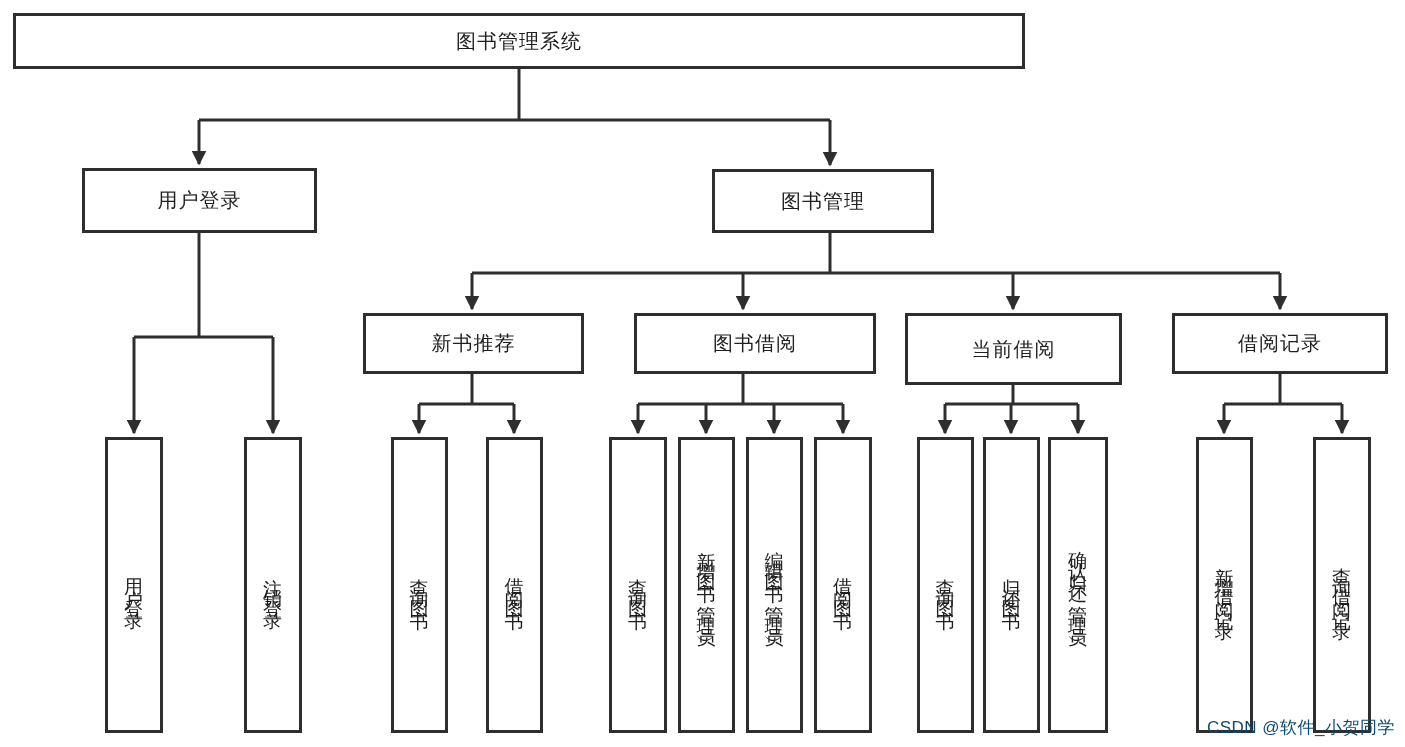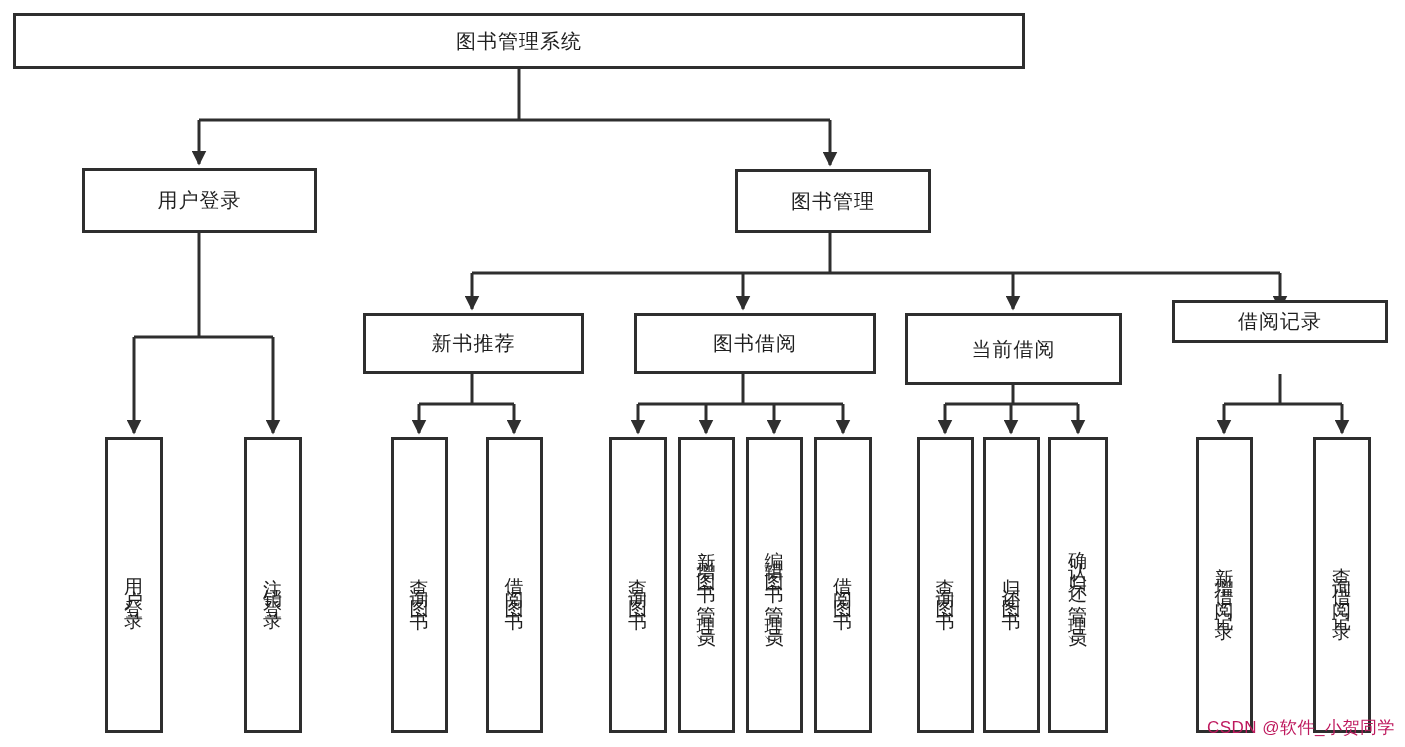--- a/index.html
+++ b/index.html
@@ -32,47 +32,47 @@
     writing-mode: vertical-rl;
     text-orientation: mixed;
     letter-spacing: 11px;
     line-height: 1.0;
     white-space: nowrap;
   }
   
   #n-root        { left: 13px;   top: 13px;  width: 1012px; height: 56px; }
   
   #n-userlogin   { left: 82px;   top: 168px; width: 235px;  height: 65px; }
-  #n-bookmgmt    { left: 735px;  top: 169px; width: 196px;  height: 64px; text-align: center; }
+  #n-bookmgmt    { left: 712px;  top: 169px; width: 222px;  height: 64px; text-align: center; }
   
   #n-newbooks    { left: 363px;  top: 313px; width: 221px;  height: 61px; }
   #n-bookborrow  { left: 634px;  top: 313px; width: 242px;  height: 61px; }
   #n-curborrow   { left: 905px;  top: 313px; width: 217px;  height: 72px; }
-  #n-borrowrec   { left: 1172px; top: 300px; width: 216px;  height: 43px; }
+  #n-borrowrec   { left: 1172px; top: 313px; width: 216px;  height: 61px; }
   
   .leaf          { top: 437px; width: 58px; height: 296px; }
   #n-leaf-login  { left: 105px; }
   #n-leaf-logout { left: 244px; }
   #n-nb1         { left: 391px; width: 57px; }
   #n-nb2         { left: 486px; width: 57px; }
   #n-bb1         { left: 609px; }
   #n-bb2         { left: 678px; width: 57px; }
   #n-bb3         { left: 746px; width: 57px; }
   #n-bb4         { left: 814px; }
   #n-cb1         { left: 917px; width: 57px; }
   #n-cb2         { left: 983px; width: 57px; }
   #n-cb3         { left: 1048px; width: 60px; }
   #n-br1         { left: 1196px; width: 57px; }
   #n-br2         { left: 1313px; }
   #watermark {
     position: absolute;
     left: 1185px;
     top: 716px;
     width: 210px;
-    color: #be185d;
+    color: #0c4a6e;
     font-size: 17px;
     text-align: right;
     white-space: nowrap;
     letter-spacing: 0.5px;
   }
 </style>
 </head>
 <body>
 
 <div id="canvas">

